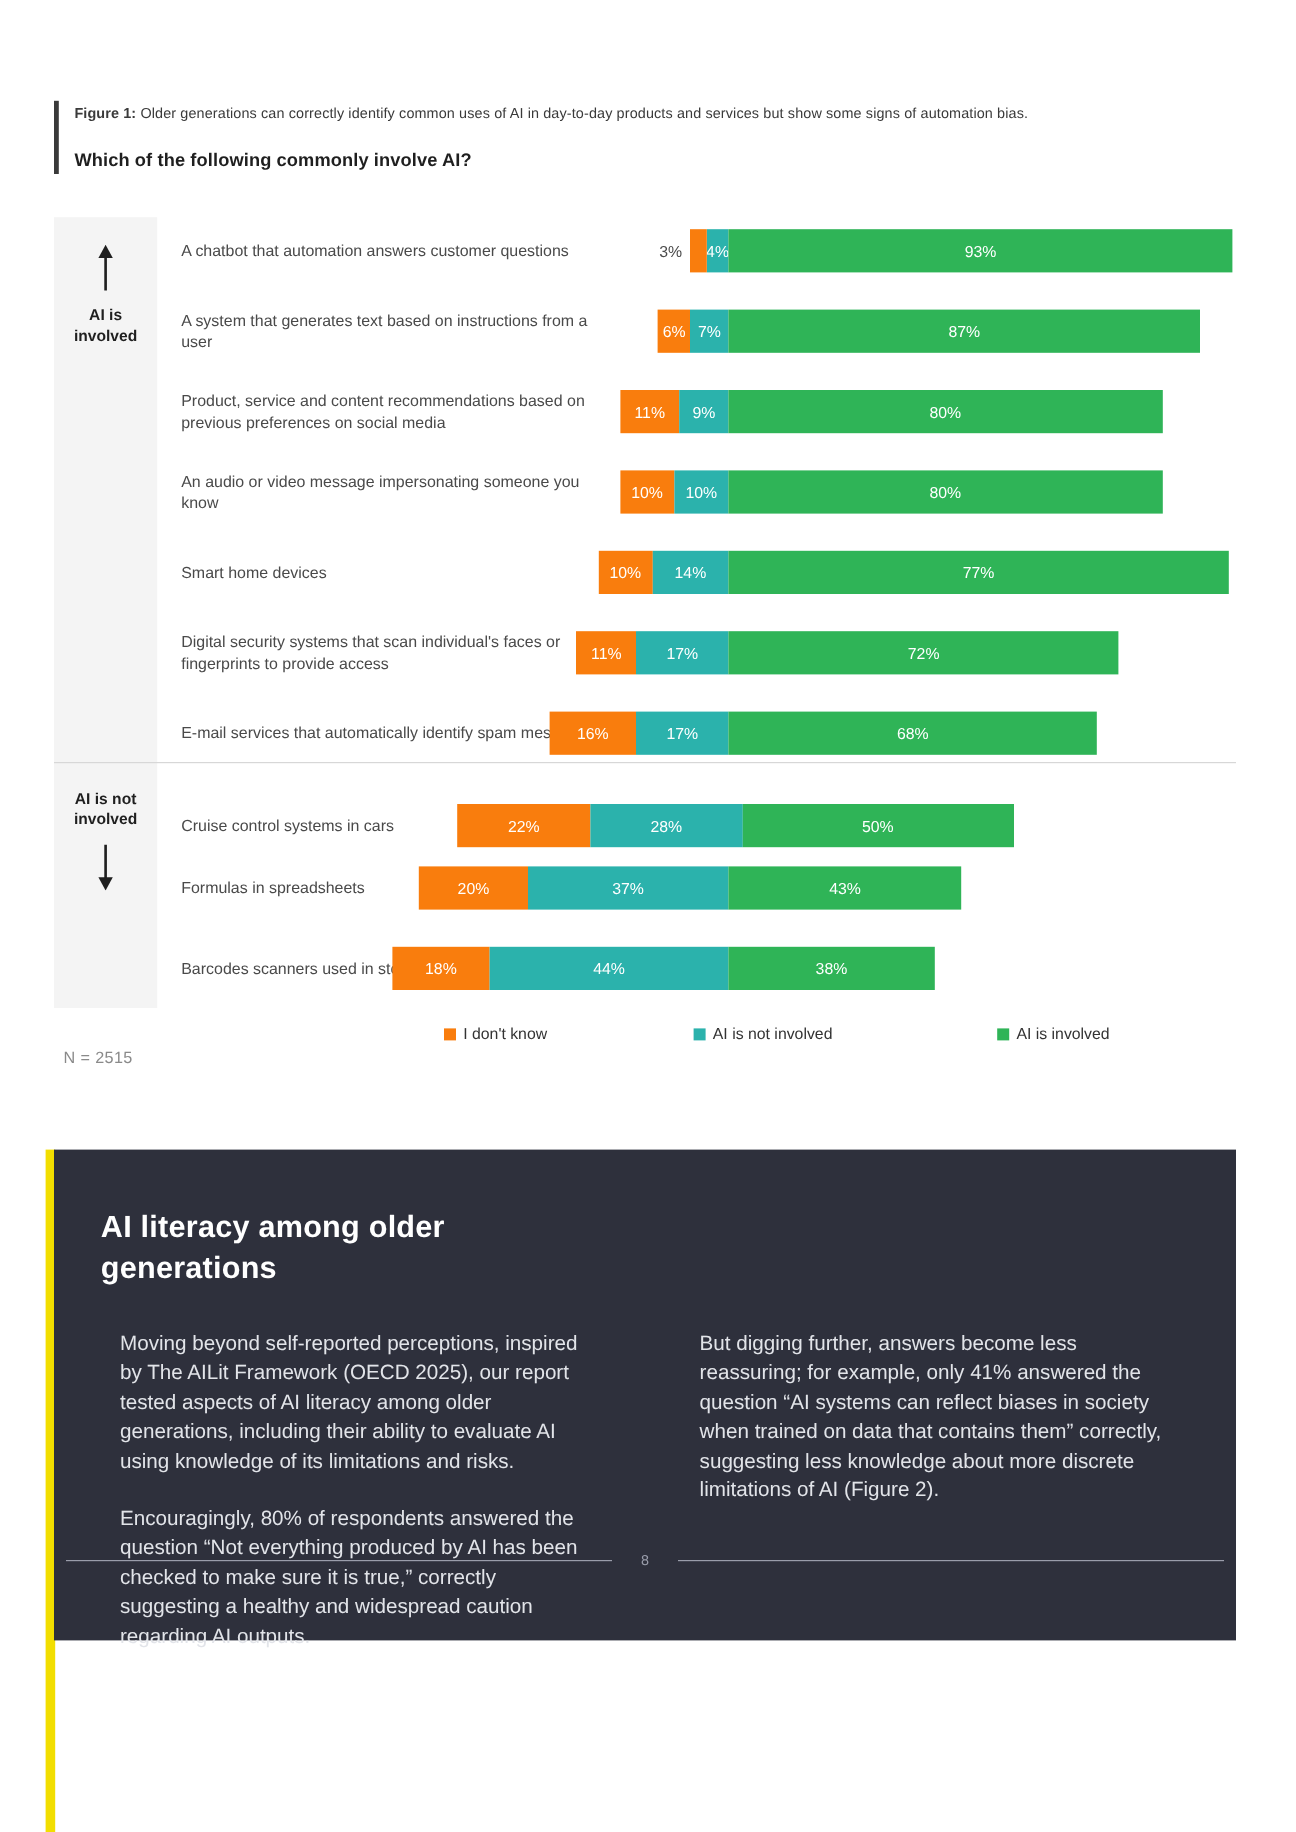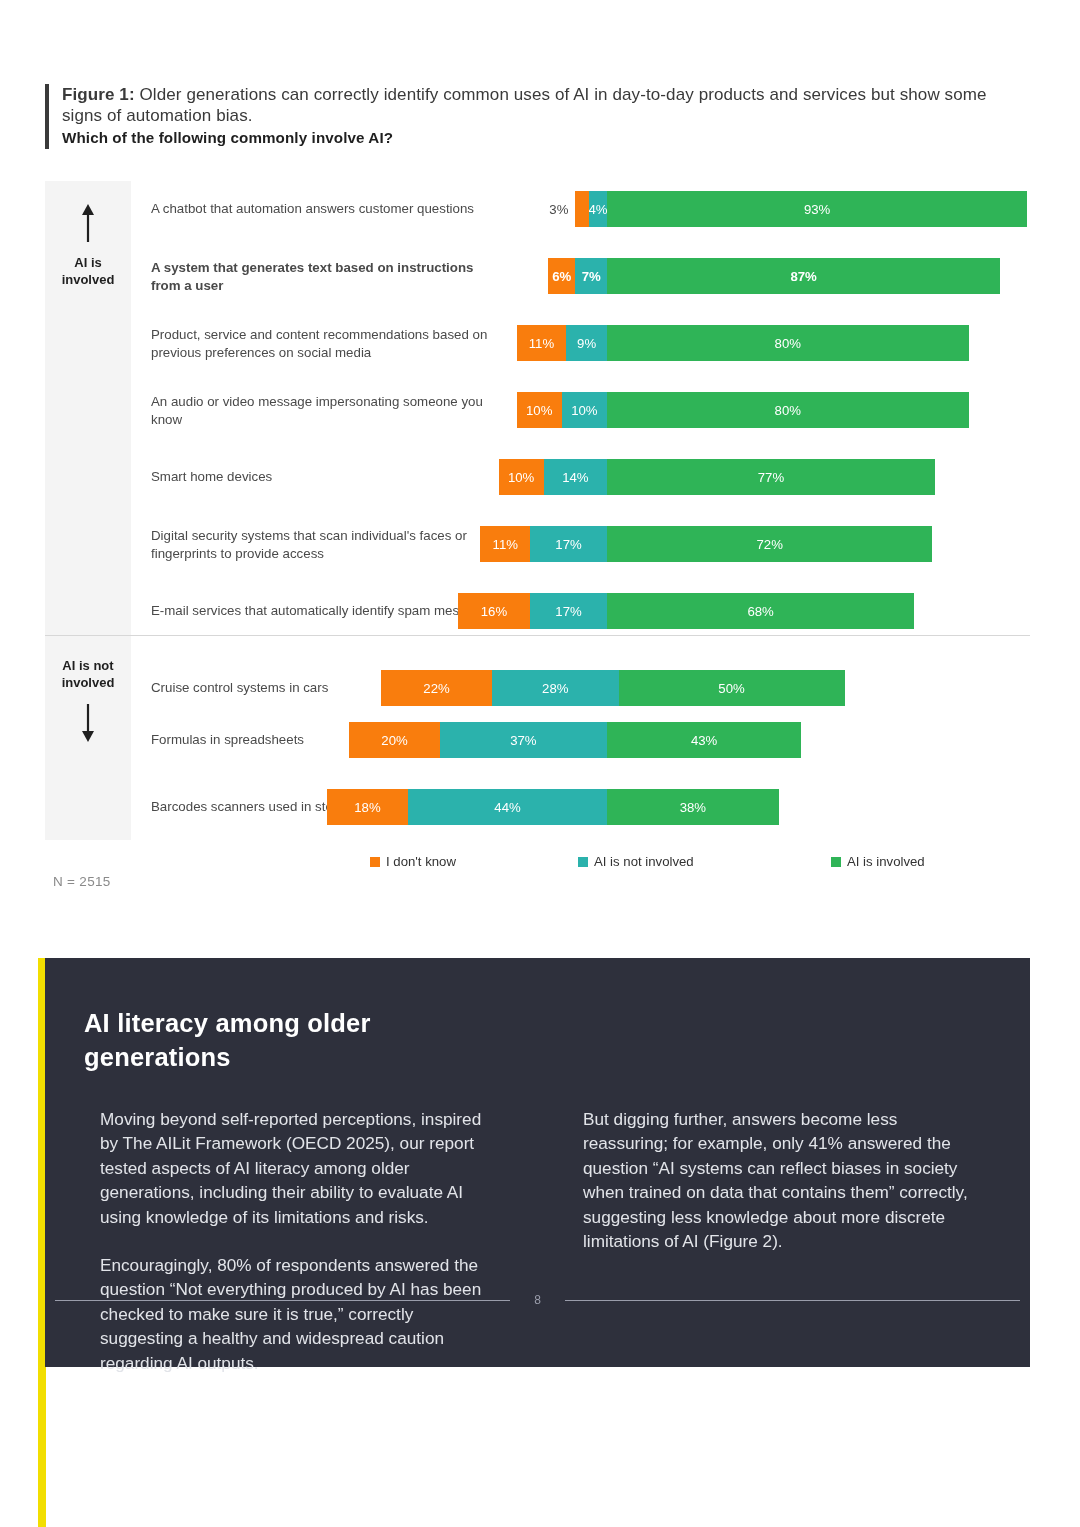--- a/index.html
+++ b/index.html
@@ -20,32 +20,32 @@
   .figure-caption {
     position: absolute;
     left: 45px;
     top: 84px;
     width: 975px;
     border-left: 4px solid #3a3a3a;
     padding-left: 13px;
     box-sizing: border-box;
   }
   .figure-caption .line1 {
-    font-size: 17px;
+    font-size: 12px;
     line-height: 21px;
     color: #3a3a3a;
     letter-spacing: 0.1px;
   }
   .figure-caption .line1 b { font-weight: bold; }
   .figure-caption .line2 {
     font-size: 15.2px;
     line-height: 22px;
     font-weight: bold;
     color: #1f1f1f;
-    margin-top: 1px;
+    margin-top: 18px;
     letter-spacing: 0.1px;
   }
 
   
   .chart {
     position: absolute;
     left: 45px;
     top: 181px;
     width: 985px;
     height: 659px;
@@ -264,21 +264,21 @@
       <div class="row" style="top: 5px;">
         <div class="row-label">A chatbot that automation answers customer questions</div>
         <div class="bar" style="left: 530.36px;">
           <div class="seg dk outside-label" style="width: 13.56px;">
             <span class="outside-tag">3%</span>
           </div>
           <div class="seg not" style="width: 18.08px;">4%</div>
           <div class="seg inv" style="width: 420.36px;">93%</div>
         </div>
       </div>
-      <div class="row" style="top: 72px; font-weight: bold;">
+      <div class="row" style="top: 72px;">
         <div class="row-label">A system that generates text based on instructions from a user</div>
         <div class="bar" style="left: 503.24px;">
           <div class="seg dk" style="width: 27.12px;">6%</div>
           <div class="seg not" style="width: 31.64px;">7%</div>
           <div class="seg inv" style="width: 393.24px;">87%</div>
         </div>
       </div>
       <div class="row" style="top: 139px;">
         <div class="row-label">Product, service and content recommendations based on previous preferences on social media</div>
         <div class="bar" style="left: 471.6px;">
@@ -293,21 +293,21 @@
           <div class="seg dk" style="width: 45.2px;">10%</div>
           <div class="seg not" style="width: 45.2px;">10%</div>
           <div class="seg inv" style="width: 361.6px;">80%</div>
         </div>
       </div>
       <div class="row" style="top: 273px;">
         <div class="row-label">Smart home devices</div>
         <div class="bar" style="left: 453.52px;">
           <div class="seg dk" style="width: 45.2px;">10%</div>
           <div class="seg not" style="width: 63.28px;">14%</div>
-          <div class="seg inv" style="width: 328px;">77%</div>
+          <div class="seg inv" style="width: 417px;">77%</div>
         </div>
       </div>
       <div class="row" style="top: 340px;">
         <div class="row-label">Digital security systems that scan individual's faces or fingerprints to provide access</div>
         <div class="bar" style="left: 435.44px;">
           <div class="seg dk" style="width: 49.72px;">11%</div>
           <div class="seg not" style="width: 76.84px;">17%</div>
           <div class="seg inv" style="width: 325.44px;">72%</div>
         </div>
       </div>

